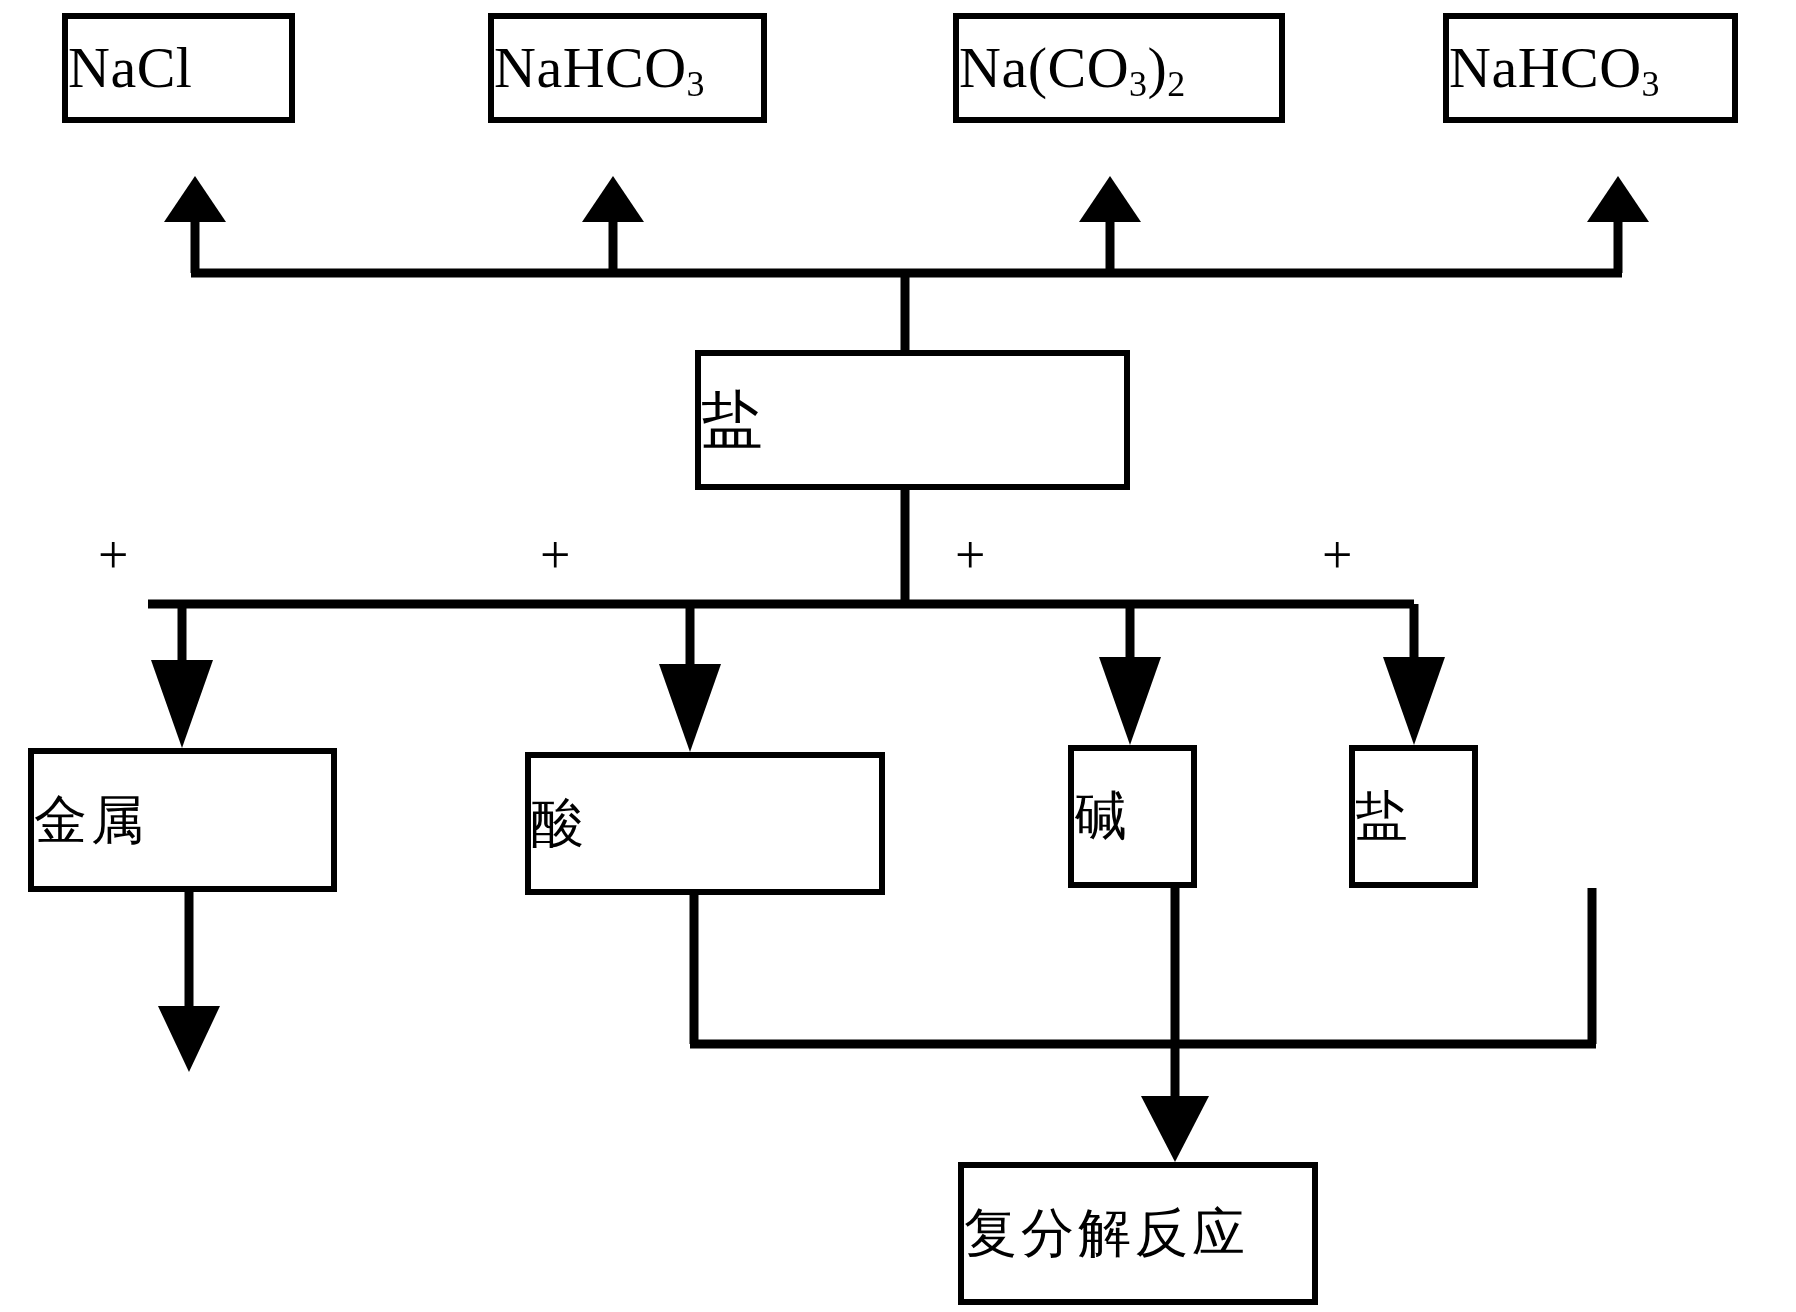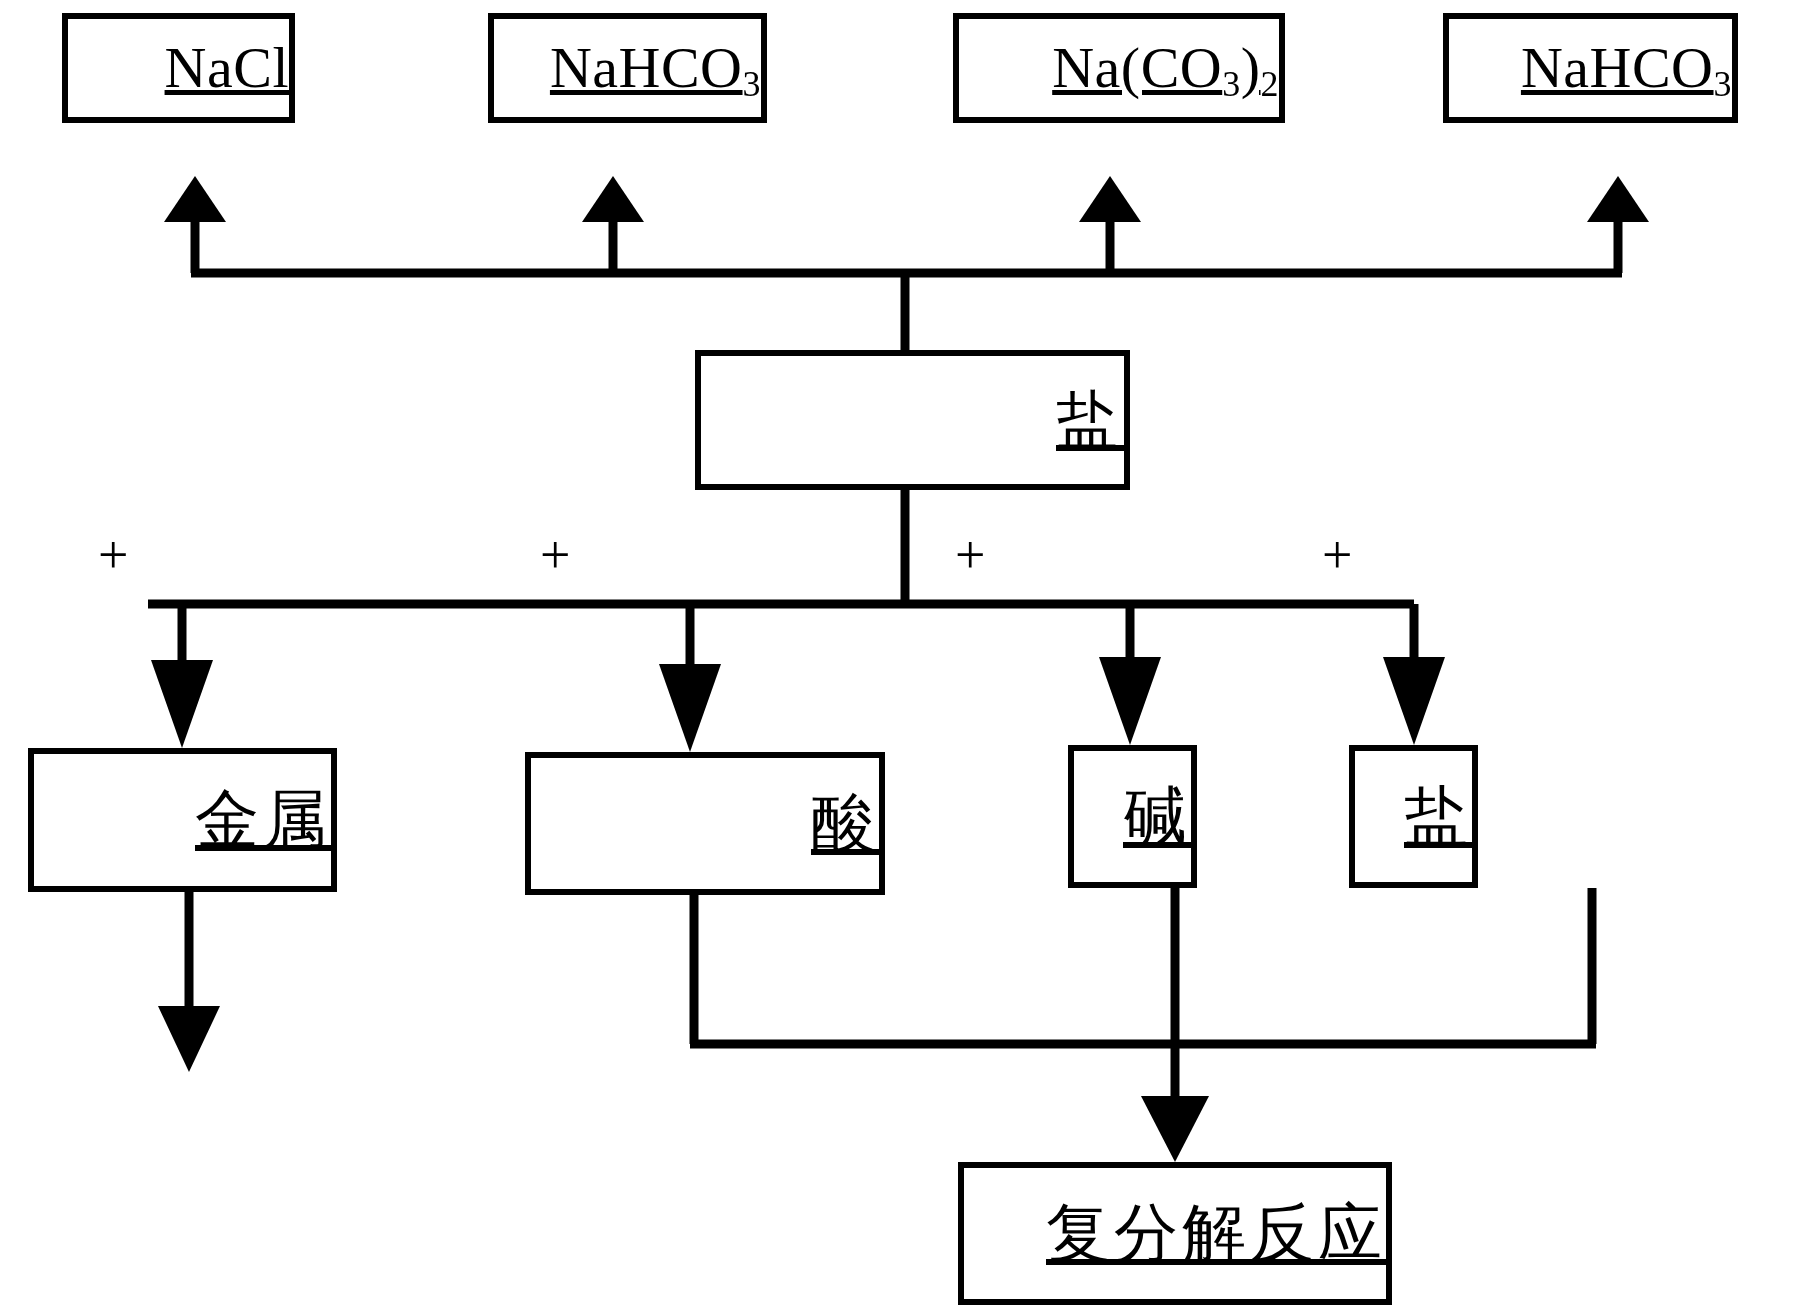--- a/index.html
+++ b/index.html
@@ -27,42 +27,41 @@
     height: 1312px;
     display: block;
   }
   .node-box {
     position: absolute;
     box-sizing: border-box;
     border: 6px solid #000000;
     background: #ffffff;
     display: flex;
     align-items: center;
-    justify-content: flex-end;
+    justify-content: flex-start;
     overflow: hidden;
-    text-decoration: underline;
   }
   .node-label {
     font-family: "Liberation Serif", "DejaVu Serif", serif;
     color: #000000;
     line-height: 1;
     white-space: nowrap;
   }
   .formula {
     font-size: 58px;
     letter-spacing: 0.5px;
   }
   .formula sub {
     font-size: 0.62em;
     vertical-align: baseline;
     position: relative;
     top: 0.24em;
   }
   .cjk {
-    font-size: 64px;
+    font-size: 53px;
     letter-spacing: 4px;
   }
   .cjk-wide {
     font-size: 62px;
     letter-spacing: 6px;
   }
   .plus-sign {
     position: absolute;
     font-family: "Liberation Serif", "DejaVu Serif", serif;
     font-size: 54px;
@@ -159,17 +158,17 @@
 
   <div class="node-box" style="left:1068px; top:745px; width:129px; height:143px;">
     <span class="node-label cjk">碱</span>
   </div>
 
   <div class="node-box" style="left:1349px; top:745px; width:129px; height:143px;">
     <span class="node-label cjk">盐</span>
   </div>
 
 
-  <div class="node-box" style="left:958px; top:1162px; width:434px; height:143px;">
+  <div class="node-box" style="left:958px; top:1162px; width:360px; height:143px;">
     <span class="node-label cjk">复分解反应</span>
   </div>
 
 </div>
 
 </body></html>

